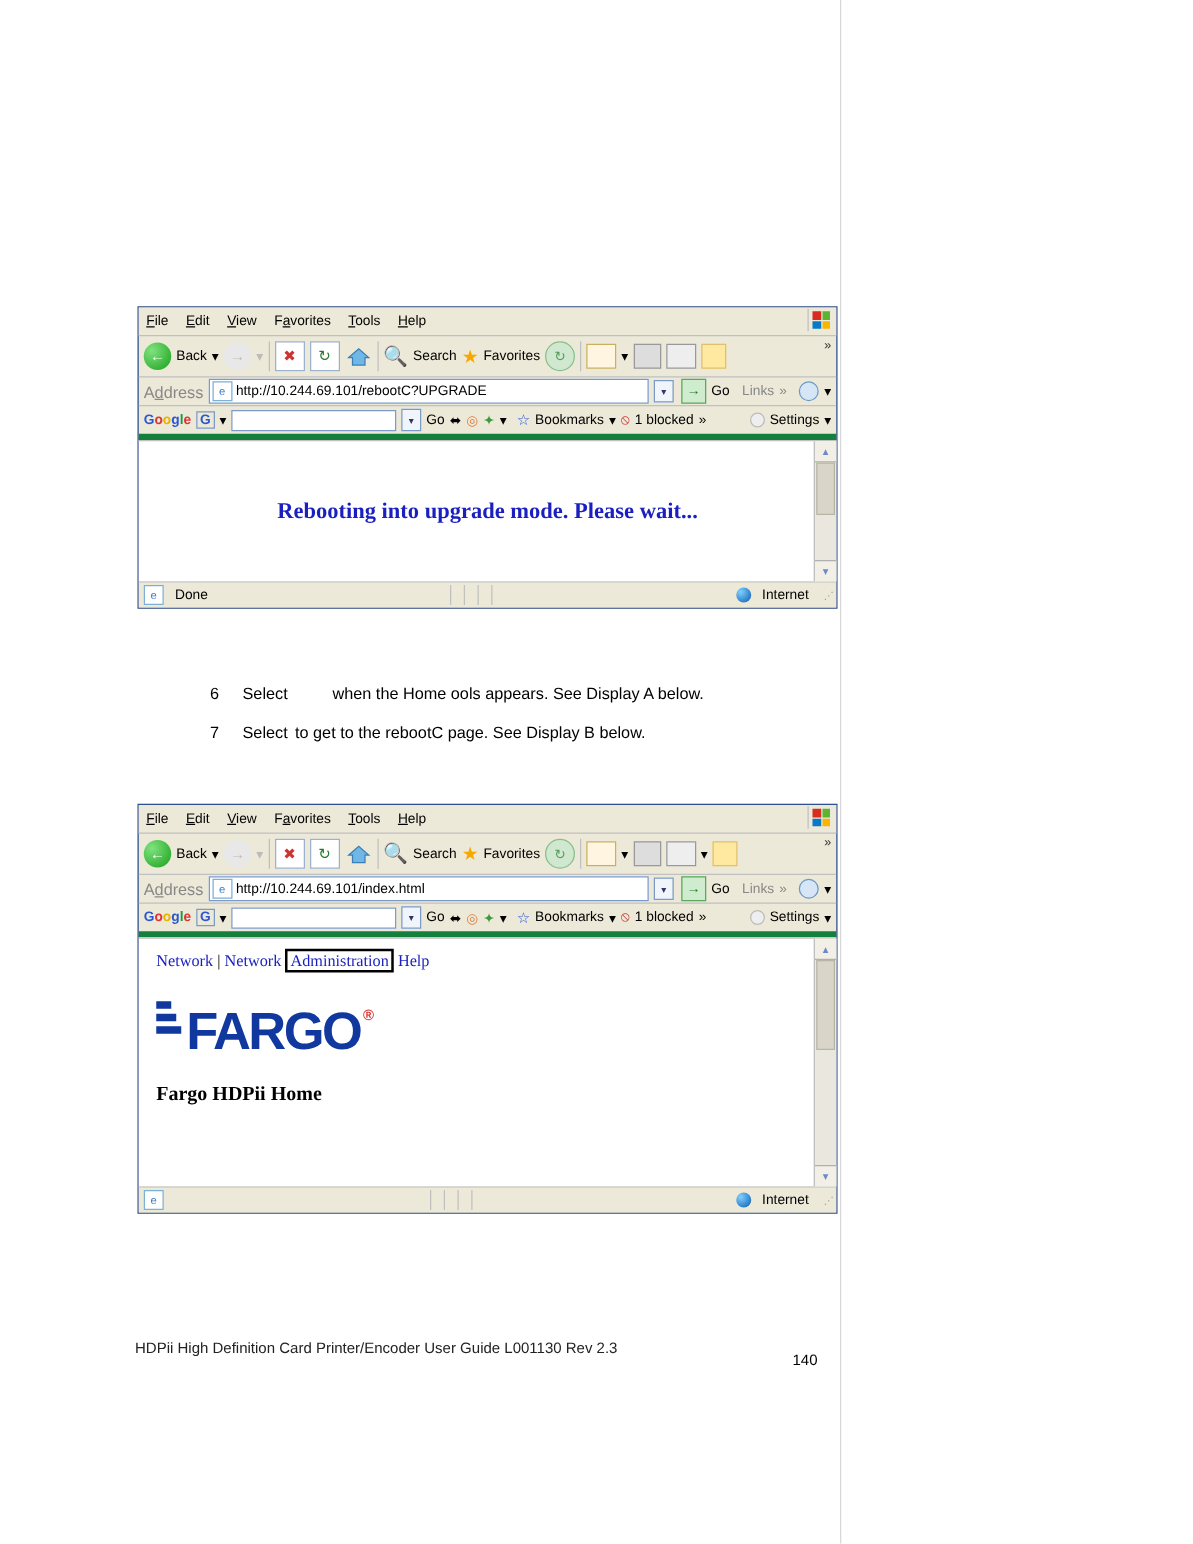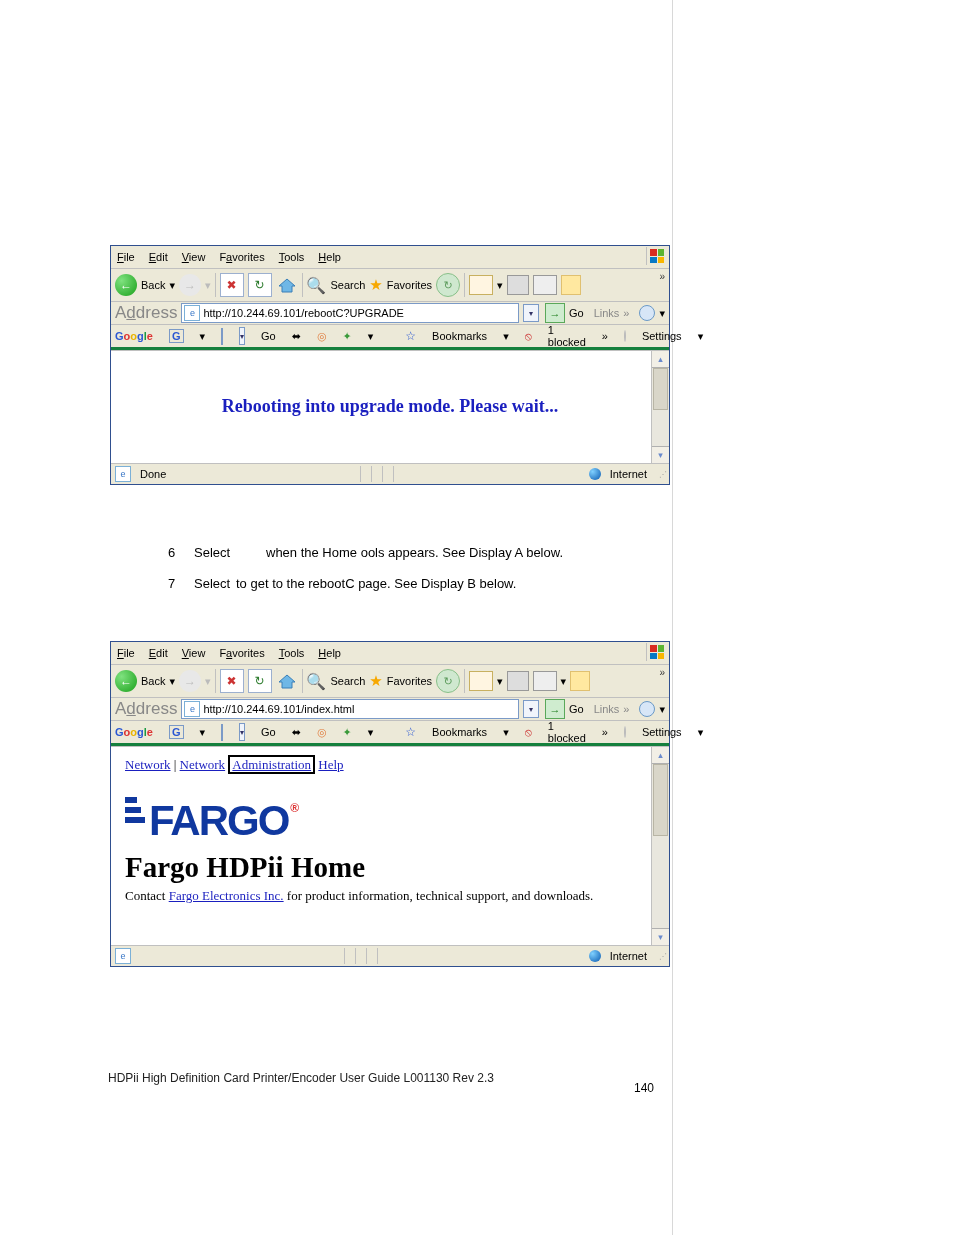--- a/index.html
+++ b/index.html
@@ -28,29 +28,29 @@
   .btn-fwd{background:#e8e8e8;color:#bbb}
   .lbl{font-size:11px}
   .star{color:#f7a800;font-size:15px}
   .hist{width:22px;height:22px;border-radius:50%;background:#cfe8cf;border:1px solid #89c089;display:flex;align-items:center;justify-content:center;color:#5a9a5a;font-size:11px}
   .mail{width:22px;height:18px;border:1px solid #c8b060;background:#fff5e1}
   .printer{width:20px;height:18px;background:#ddd;border:1px solid #999}
   .msgr{width:22px;height:18px;border:1px solid #999;background:#eee}
   .blank{width:18px;height:18px;background:#ffe8a0;border:1px solid #e0c070}
 
   .ie-addr{display:flex;align-items:center;height:22px;border-bottom:1px solid #c0c0c0;padding:0 4px;gap:4px}
-  .ie-addr .lbl-addr{font-size:17px;color:#888}
+  .ie-addr .lbl-addr{font-size:13px;color:#888}
   .addr-box{flex:1;display:flex;align-items:center;height:18px;border:1px solid #7b9ac7;background:#fff;font-size:11px;padding:0 2px}
   .ie-pageicon{width:14px;height:14px;border:1px solid #7bb0d7;background:#fff;display:inline-flex;align-items:center;justify-content:center;color:#3b78c7;font-size:9px;margin-right:3px}
   .dd{width:14px;height:16px;border:1px solid #7b9ac7;background:#f0f4fb;display:flex;align-items:center;justify-content:center;font-size:8px;color:#336}
   .go{width:18px;height:18px;border:1px solid #5aa85a;background:#cfeccf;display:flex;align-items:center;justify-content:center;color:#1a7a1a;font-size:11px;margin-left:2px}
   .links{font-size:11px;color:#888;margin-left:6px;display:flex;align-items:center;gap:4px}
   .globe{width:14px;height:14px;border-radius:50%;background:#d7e6f7;border:1px solid #6a99c7;margin-left:6px}
 
-  .ie-google{display:flex;align-items:center;height:22px;border-bottom:3px solid #15803d;padding:0 4px;gap:16px;font-size:11px}
+  .ie-google{display:flex;align-items:center;height:22px;border-bottom:5px solid #15803d;padding:0 4px;gap:4px;font-size:11px}
   .glogo{font-weight:bold}
   .glogo b:nth-child(1){color:#2a57d3}.glogo b:nth-child(2){color:#d33}
   .glogo b:nth-child(3){color:#e8b400}.glogo b:nth-child(4){color:#2a57d3}
   .glogo b:nth-child(5){color:#1a9a42}.glogo b:nth-child(6){color:#d33}
   .gin{width:130px;height:15px;border:1px solid #7b9ac7;background:#fff}
   .gbtn{font-size:11px}
   .bkstar{color:#2a57d3;font-size:12px}
   .popblk{color:#c33}
 
   .ie-content{background:#fff;position:relative;border-top:1px solid #c0c0c0}
@@ -69,31 +69,31 @@
 
   
   .steps{margin:60px 0 0 60px;font-size:13px}
   .steps .row{display:flex;margin-bottom:16px}
   .steps .num{width:26px}
   .steps .act{width:72px}
 
   
   .home-block{padding:10px 14px;font-family:'Times New Roman',serif}
   .home-block h3{margin:0 0 2px 0;font-size:16px;font-weight:bold}
-  .home-block a{color:#1a1fbf;text-decoration:underline;font-size:13px}
+  .home-block a{color:#1a1fbf;font-size:13px}
   .home-block .bar{font-size:13px}
   .home-block .admin-box{border:2px solid #000;padding:0 2px}
   .fargo-logo{margin:24px 0 0 0;font-family:Arial,sans-serif;font-weight:900;font-size:42px;color:#10389f;display:flex;align-items:flex-start;letter-spacing:-2px}
   .fargo-logo .reg{font-size:12px;color:#d33;margin-left:2px;margin-top:4px}
   .logo-stripes{display:inline-block;margin-right:4px}
   .logo-stripes span{display:block;width:18px;background:#10389f;margin-bottom:4px}
   .logo-stripes span:nth-child(1){height:6px;width:12px}
   .logo-stripes span:nth-child(2){height:6px;width:16px}
   .logo-stripes span:nth-child(3){height:6px;width:20px}
-  .home-title{font-size:29px;font-weight:bold;margin:6px 0 4px 0}
+  .home-title{font-size:16px;font-weight:bold;margin:18px 0 4px 0}
   .contact{font-size:13px}
 
   
   .footer{position:absolute;left:108px;bottom:150px;font-size:12px;color:#222}
   .pageno{position:absolute;right:300px;bottom:140px;font-size:12px}
 </style>
 </head>
 <body>
 
 <div class="page">
@@ -322,23 +322,20 @@
           <div class="fargo-logo">
             <span class="logo-stripes">
                 <span></span>
                 <span></span>
                 <span></span>
               </span>
             <span>FARGO</span>
               <span class="reg">®</span>
           </div>
           <div class="home-title">Fargo HDPii Home</div>
-          <div class="contact">
-            <span>Contact </span><a>Fargo Electronics Inc.</a><span> for product information, technical support, and downloads.</span>
-          </div>
         </div>
         <div class="ie-scroll">
           <div class="up">▴</div>
           <div class="thumb" style="height:70px"></div>
           <div class="dn">▾</div>
         </div>
       </div>
 
       <div class="ie-status">
         <span class="ie-pageicon">e</span>

